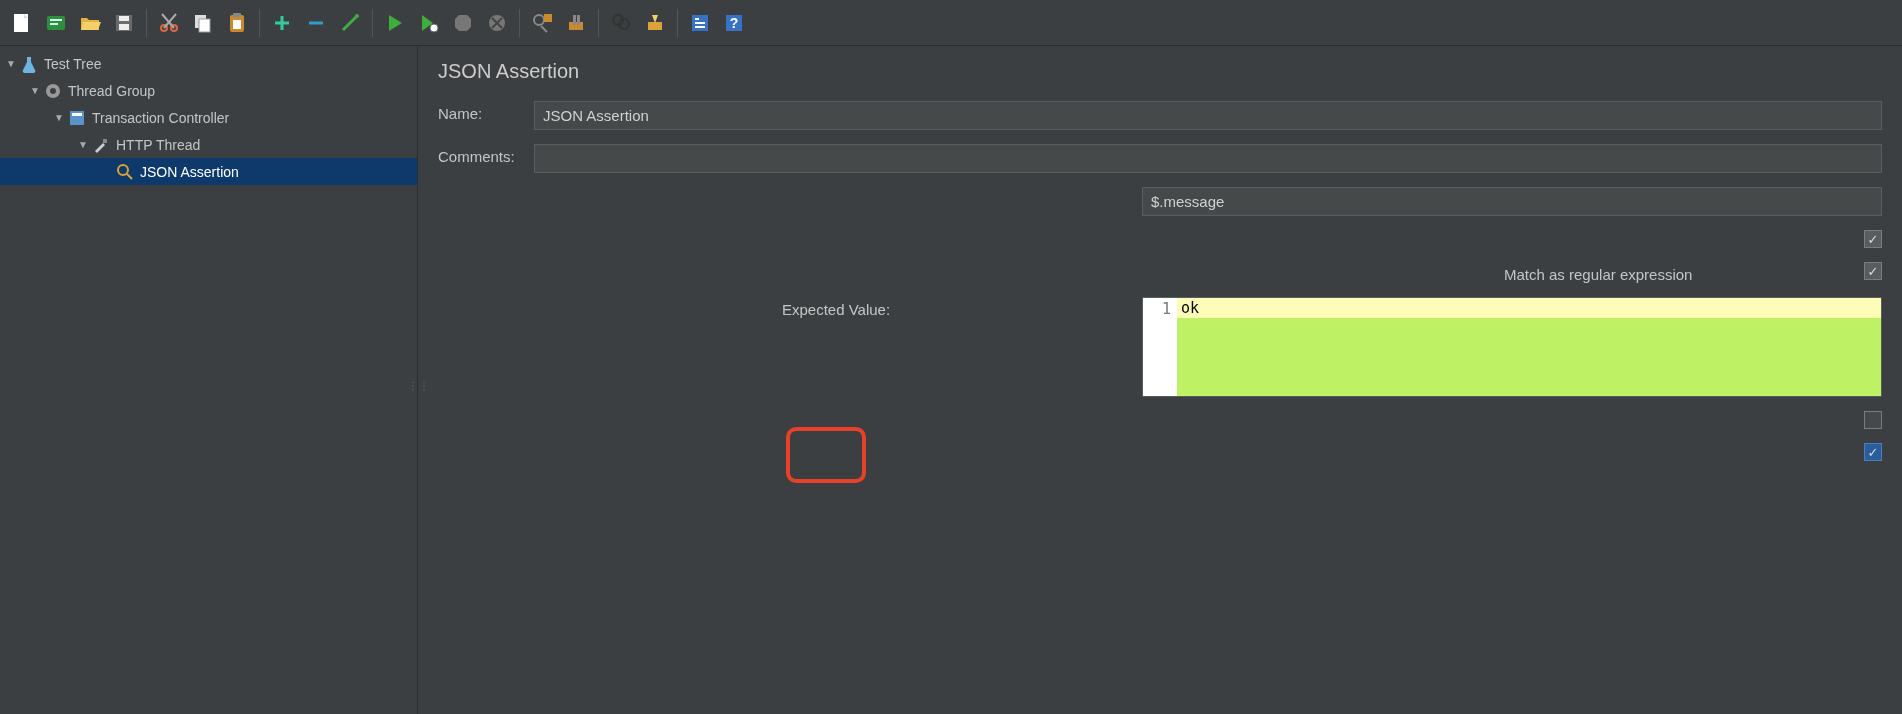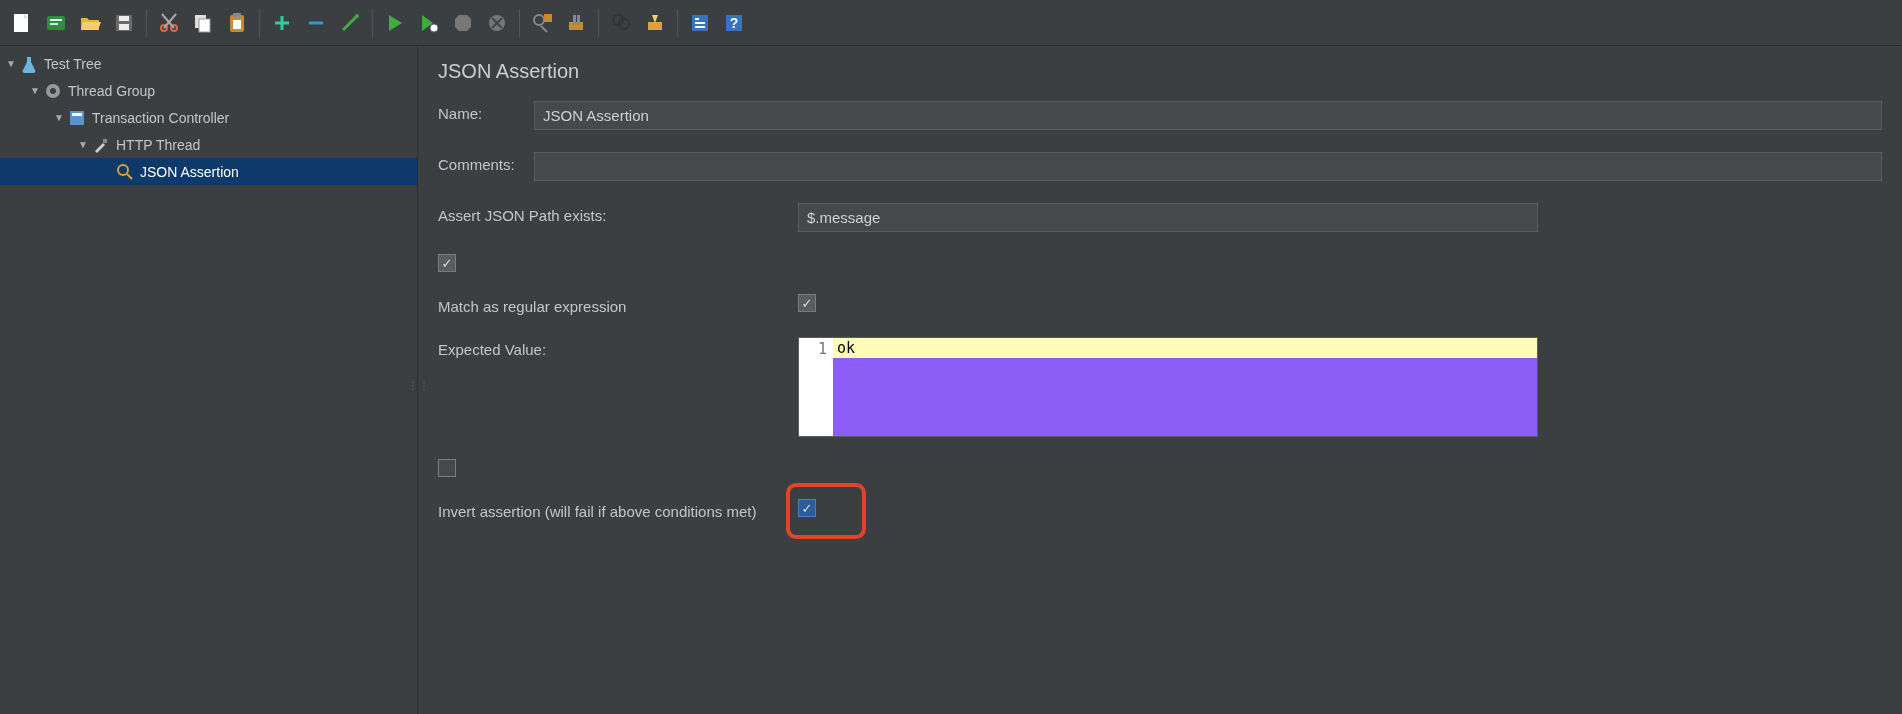--- a/index.html
+++ b/index.html
@@ -85,21 +85,22 @@
 }
 .pane-title {
   font-size: 20px;
   color: #cccccc;
   margin-bottom: 18px;
   font-weight: normal;
 }
 .form-row {
   display: flex;
   align-items: flex-start;
-  margin-bottom: 22px;
+  margin-bottom: 14px;
+  justify-content: flex-end;
 }
 .form-label {
   width: 360px;
   color: #c5c5c5;
   padding-top: 4px;
   font-size: 15px;
 }
 .form-input {
   flex: 1;
   background: #45494a;
@@ -133,21 +134,21 @@
   width: 34px;
   background: #ffffff;
   color: #777;
   text-align: right;
   padding: 2px 6px 0 0;
   font-family: monospace;
   font-size: 15px;
 }
 .editor-body {
   flex: 1;
-  background: #8b5cf6;
+  background: #bef264;
   position: relative;
 }
 .editor-line {
   background: #fdfdb8;
   color: #000;
   font-family: monospace;
   font-size: 15px;
   padding: 1px 4px;
   line-height: 18px;
 }
@@ -373,21 +374,20 @@
       <div class="form-label" style="width:96px">Name:</div>
       <input class="form-input" value="JSON Assertion" style="">
     </div>
 
     <div class="form-row">
       <div class="form-label" style="width:96px">Comments:</div>
       <input class="form-input" value="" style="">
     </div>
 
     <div class="form-row">
-      <div class="form-label">Assert JSON Path exists:</div>
       <input class="form-input short" value="$.message" style="">
     </div>
 
     <div class="form-row">
       <span class="checkbox">✓</span>
     </div>
 
     <div class="form-row">
       <div class="form-label">Match as regular expression</div>
       <span class="checkbox">✓</span>
@@ -401,19 +401,18 @@
           <div class="editor-line">ok</div>
         </div>
       </div>
     </div>
 
     <div class="form-row">
       <span class="checkbox unchecked">✓</span>
     </div>
 
     <div class="form-row" style="position:relative">
-      <div class="form-label">Invert assertion (will fail if above conditions met)</div>
       <span class="checkbox blue">✓</span>
       <div class="highlight-box" style="left:348px; top:-16px; width:80px; height:56px;"></div>
     </div>
 
   </div>
 </div>
 
 </body></html>

